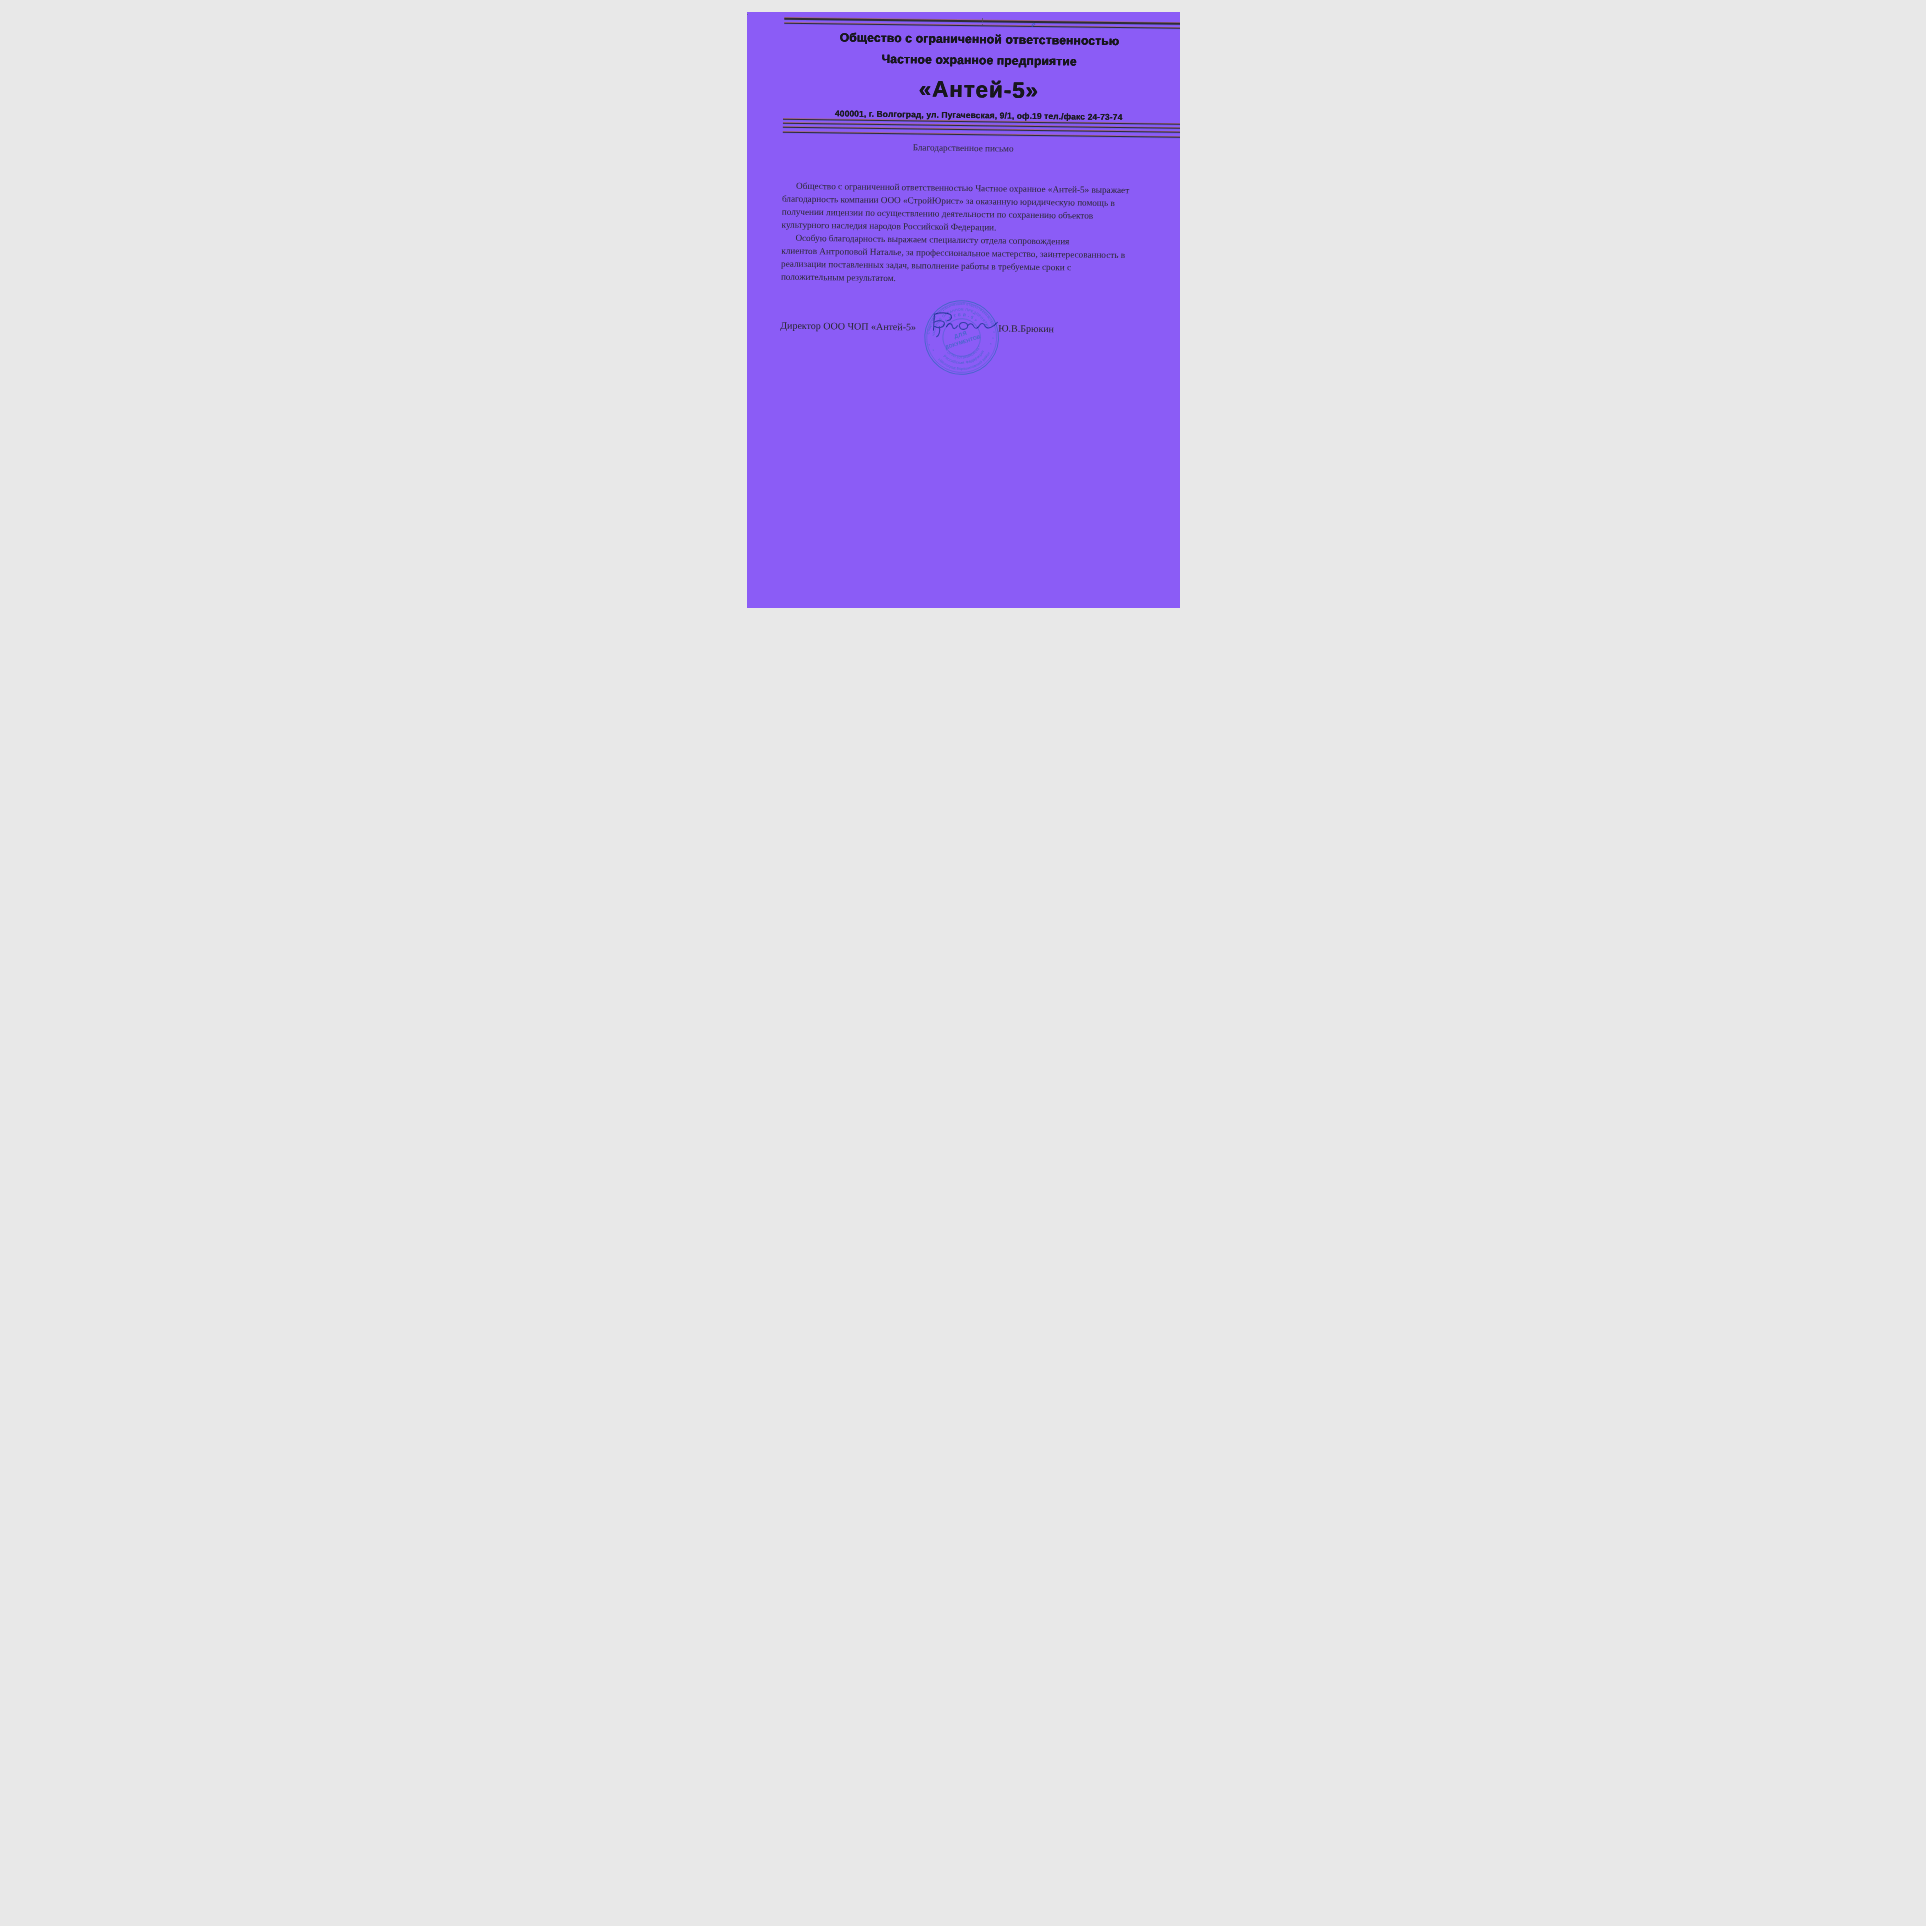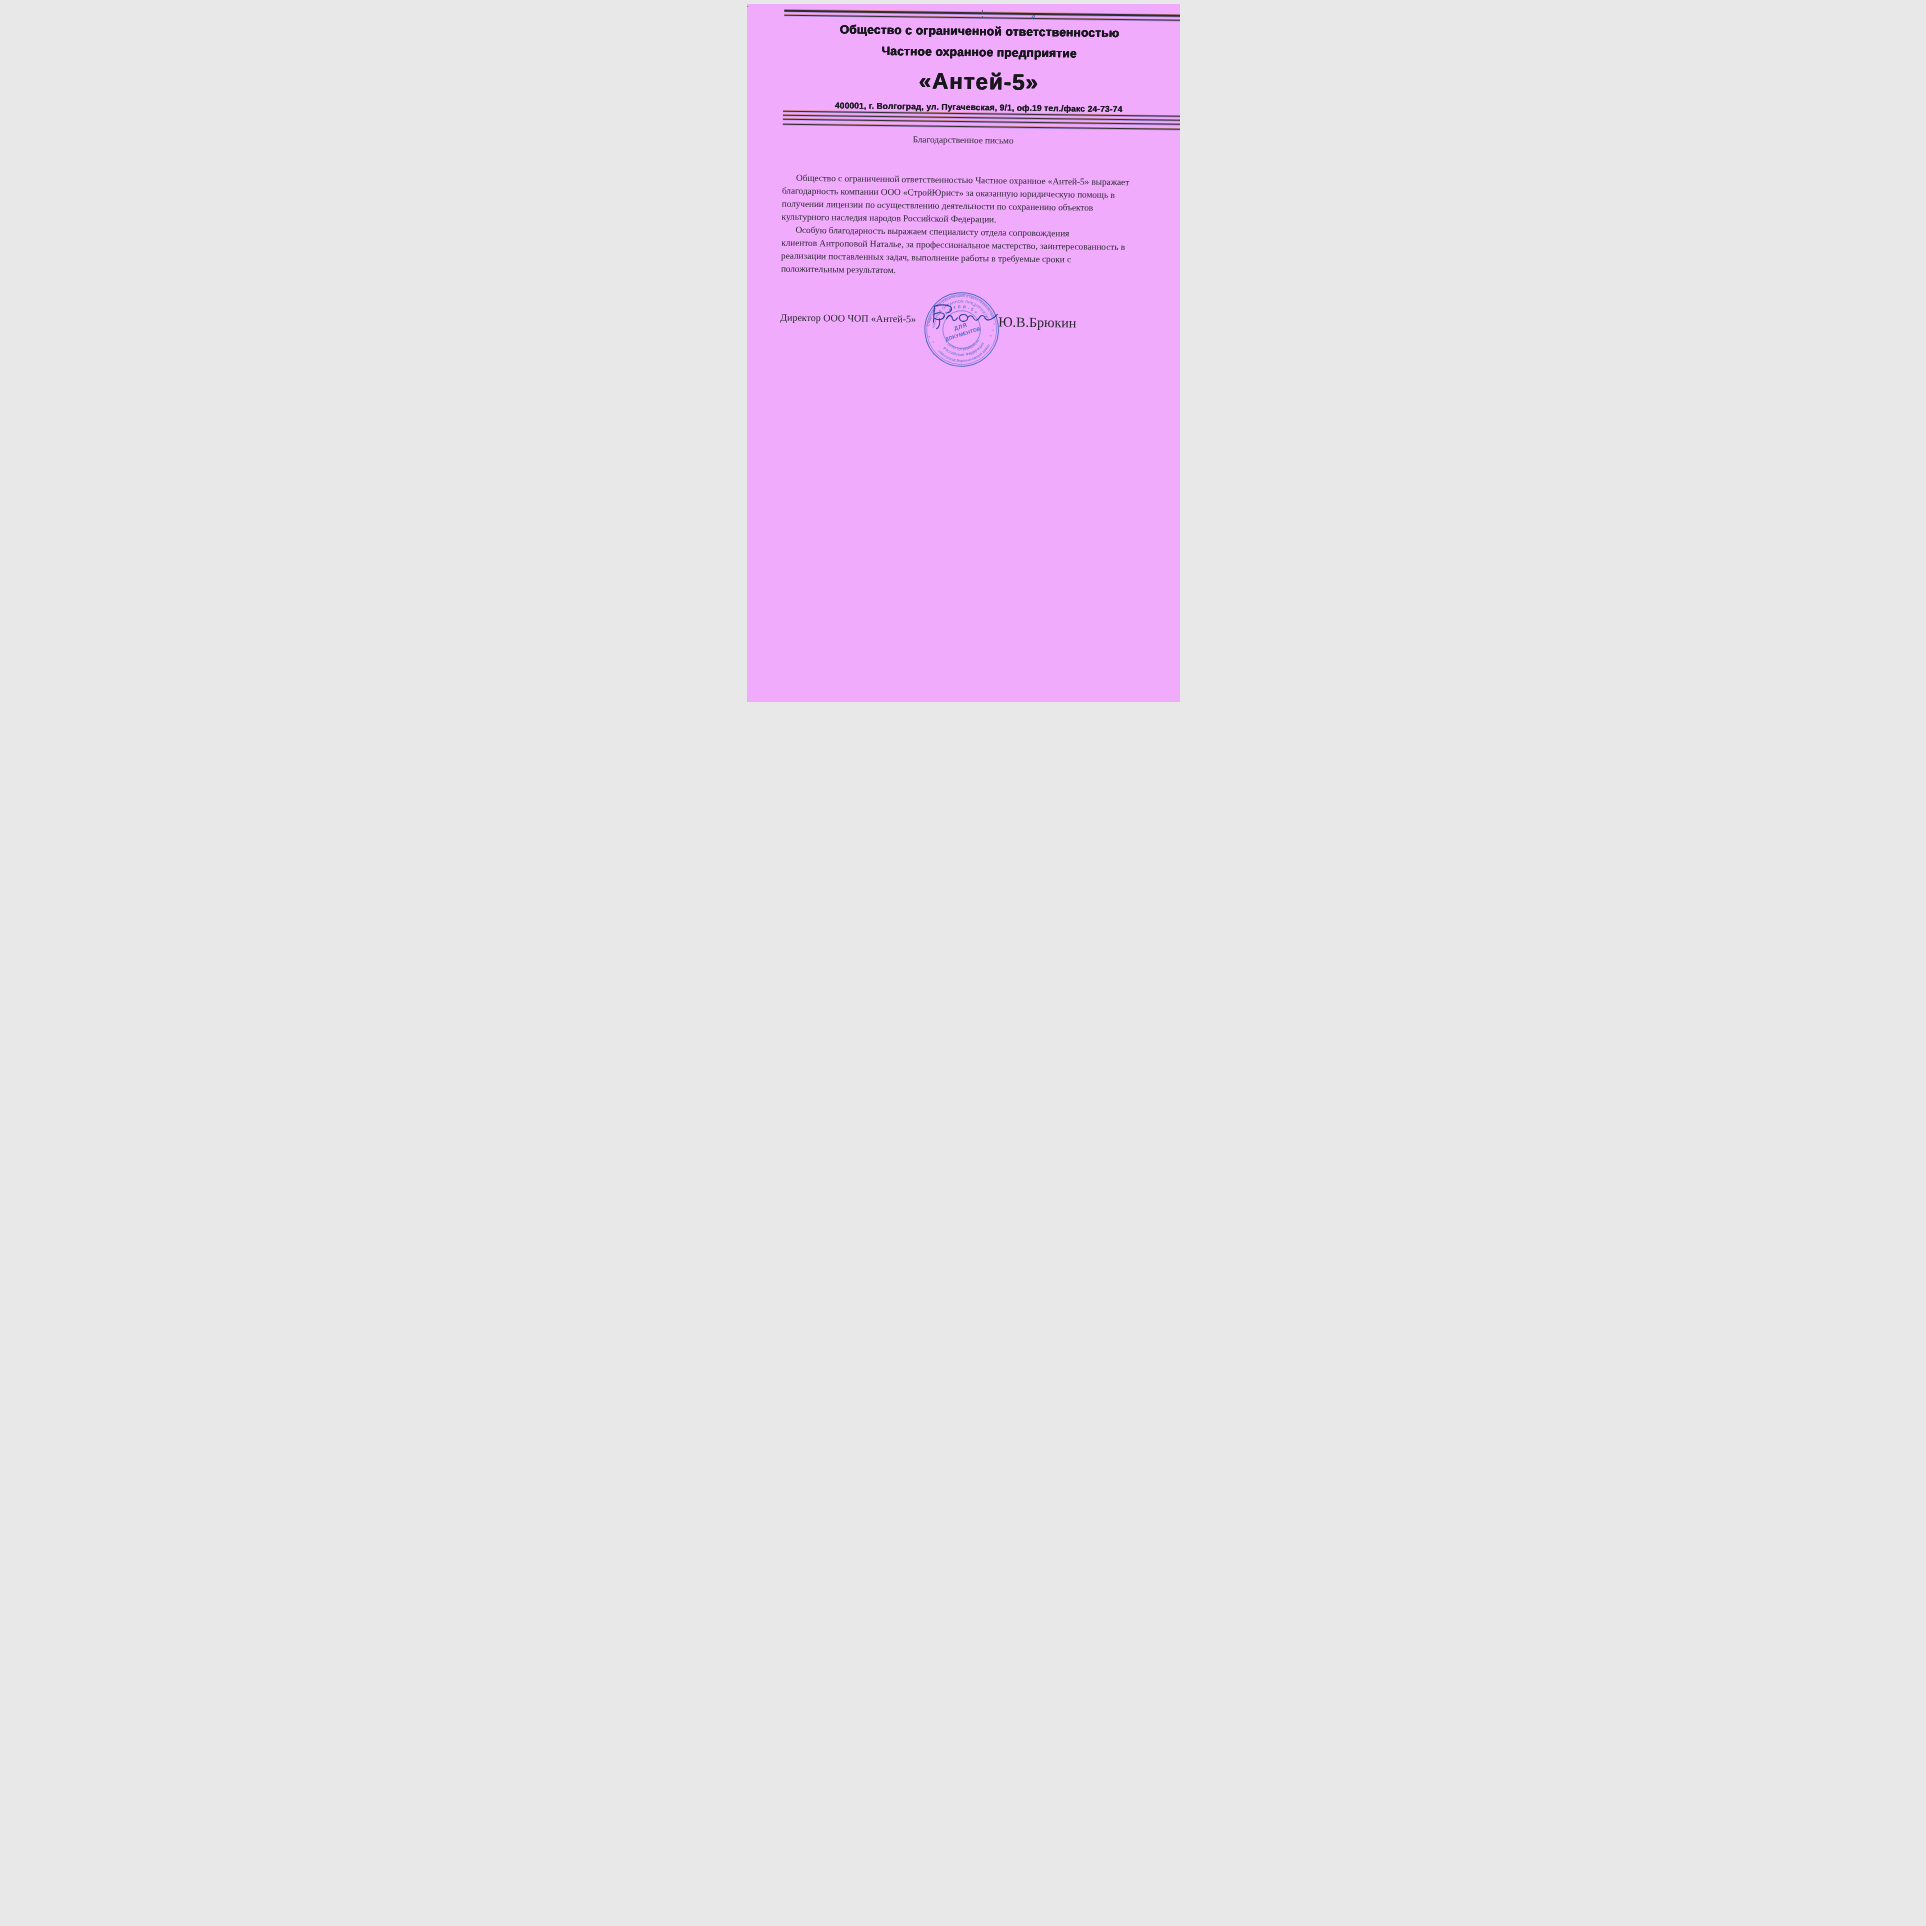--- a/index.html
+++ b/index.html
@@ -1,20 +1,20 @@
 <!DOCTYPE html>
 <html style="font-size:6.2px"><head>
 <meta charset="utf-8">
 <style>
   html,body{margin:0;padding:0;background:#e8e8e8;}
   .sheet{
     position:relative;
-    width:433px;height:698px;
-    margin:4px auto;
-    background:#f0abfc;
+    width:433px;height:596px;
+    margin:12px auto;
+    background:#8b5cf6;
     overflow:hidden;
     font-family:"Liberation Serif","DejaVu Serif",serif;
     color:#26262c;
   }
   .skew{position:absolute;inset:0;transform:rotate(0.75deg);transform-origin:216px 108px;}
 
   
   .rule{
     position:absolute;left:36px;right:-3.9px;
     background:#2f2d33;
@@ -63,21 +63,21 @@
   }
   .body-line{
     height:13px;overflow:hidden;white-space:nowrap;
     text-align:justify;text-align-last:justify;
   }
   .body-line::after{content:"";display:inline-block;width:100%;}
   .body-line.indent{padding-left:14px;}
   .body-line.plain{display:block;text-align:left;text-align-last:left;}
 
   .sig-label{position:absolute;top:310px;left:36px;font-size:10px;color:#29282f;z-index:1;}
-  .sig-name{position:absolute;top:310px;left:254px;font-size:14px;color:#29282f;z-index:5;}
+  .sig-name{position:absolute;top:310px;left:254px;font-size:10px;color:#29282f;z-index:5;}
 
   .stamp-svg{position:absolute;left:177px;top:285px;width:81px;height:81px;z-index:2;transform:rotate(-8deg);mix-blend-mode:multiply;opacity:.95;}
   .stamp-svg text{font-family:"Liberation Sans","DejaVu Sans",sans-serif;}
   .signature-svg{position:absolute;left:173px;top:299px;width:89px;height:29px;z-index:6;mix-blend-mode:multiply;}
 
   
   .speck{position:absolute;background:#53525c;opacity:.75;}
   .sp1{left:235px;top:6.2px;width:1px;height:1.5px;}
   .sp2{left:235px;top:8.9px;width:0.8px;height:1.2px;}
   .sp3{left:235px;top:11.6px;width:1px;height:1.5px;}

